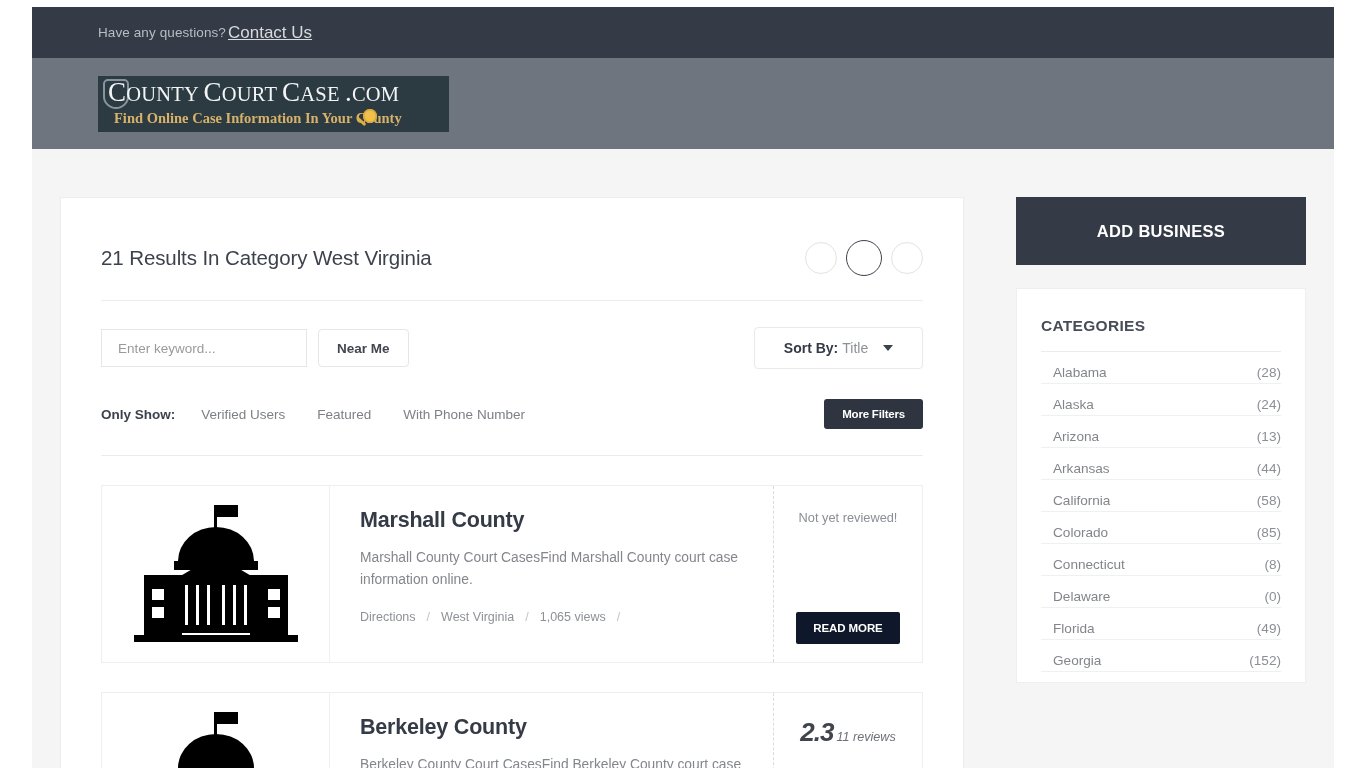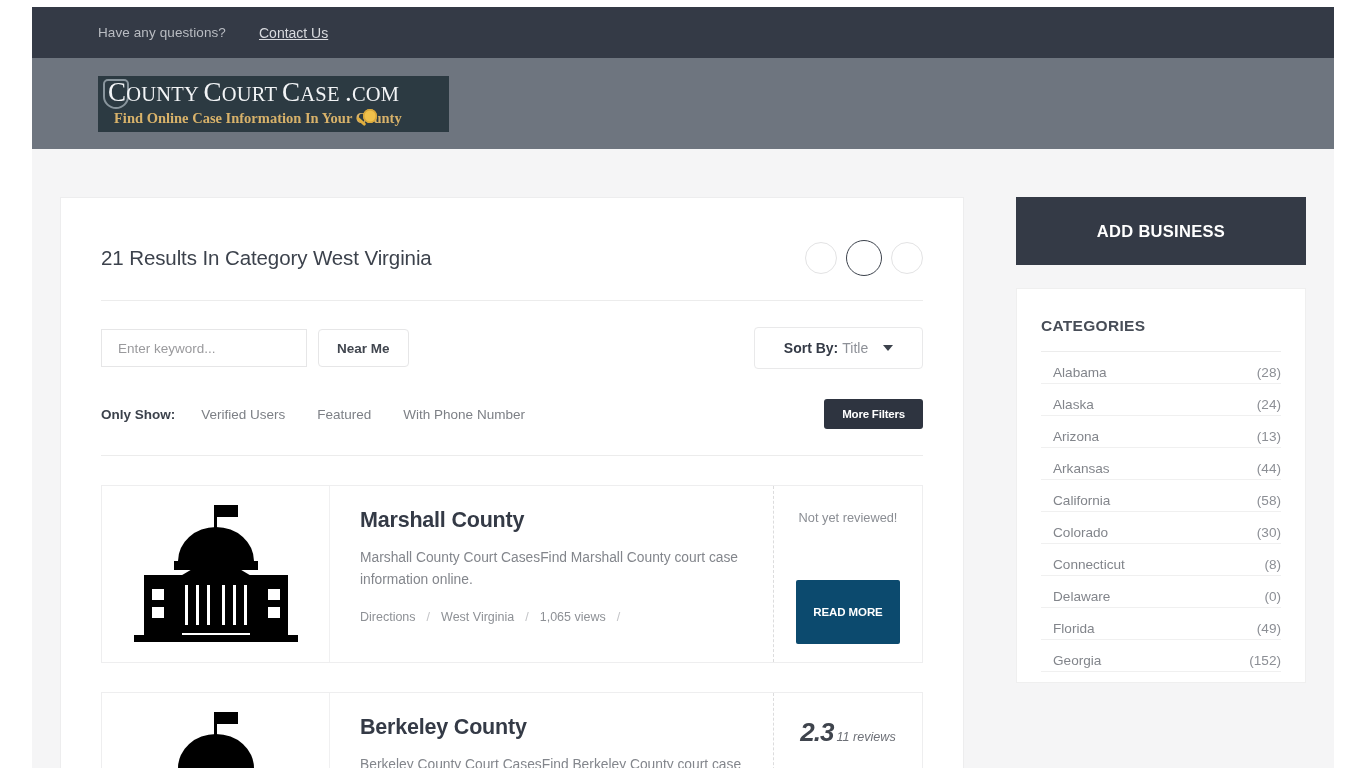--- a/index.html
+++ b/index.html
@@ -39,22 +39,22 @@
     align-items: center;
     padding: 0 0 0 66px;
   }
   .topbar-text {
     color: #b9bcc2;
     font-size: 13.5px;
     letter-spacing: .1px;
   }
   .topbar-link {
     color: #d8dade;
-    font-size: 14px;
-    margin-left: 33px;
+    font-size: 17px;
+    margin-left: 2px;
     text-decoration: underline;
     cursor: pointer;
   }
 
   
   .headerband {
     height: 91px;
     background: #6e757f;
     display: flex;
     align-items: center;
@@ -307,27 +307,27 @@
     color: #3f444d;
     letter-spacing: -1px;
   }
   .rating-cnt {
     font-size: 12.6px;
     font-style: italic;
     color: #6d7077;
     margin-left: 3px;
   }
   .readmore {
-    background: #0c4a6e;
+    background: #0f172a;
     color: #fff;
     font-size: 11.5px;
     font-weight: bold;
     border: none;
     border-radius: 2px;
-    padding: 26px 17px;
+    padding: 10px 17px;
     cursor: pointer;
     letter-spacing: -.1px;
     font-family: "Liberation Sans", sans-serif;
   }
 
   
   .sidebar {
     position: absolute;
     left: 984px;
     top: 48px;
@@ -535,21 +535,21 @@
           <div class="cat-item">
             <span class="cat-name">Arkansas</span>
             <span class="cat-count">(44)</span>
           </div>
           <div class="cat-item">
             <span class="cat-name">California</span>
             <span class="cat-count">(58)</span>
           </div>
           <div class="cat-item">
             <span class="cat-name">Colorado</span>
-            <span class="cat-count">(30)</span>
+            <span class="cat-count">(85)</span>
           </div>
           <div class="cat-item">
             <span class="cat-name">Connecticut</span>
             <span class="cat-count">(8)</span>
           </div>
           <div class="cat-item">
             <span class="cat-name">Delaware</span>
             <span class="cat-count">(0)</span>
           </div>
           <div class="cat-item">

